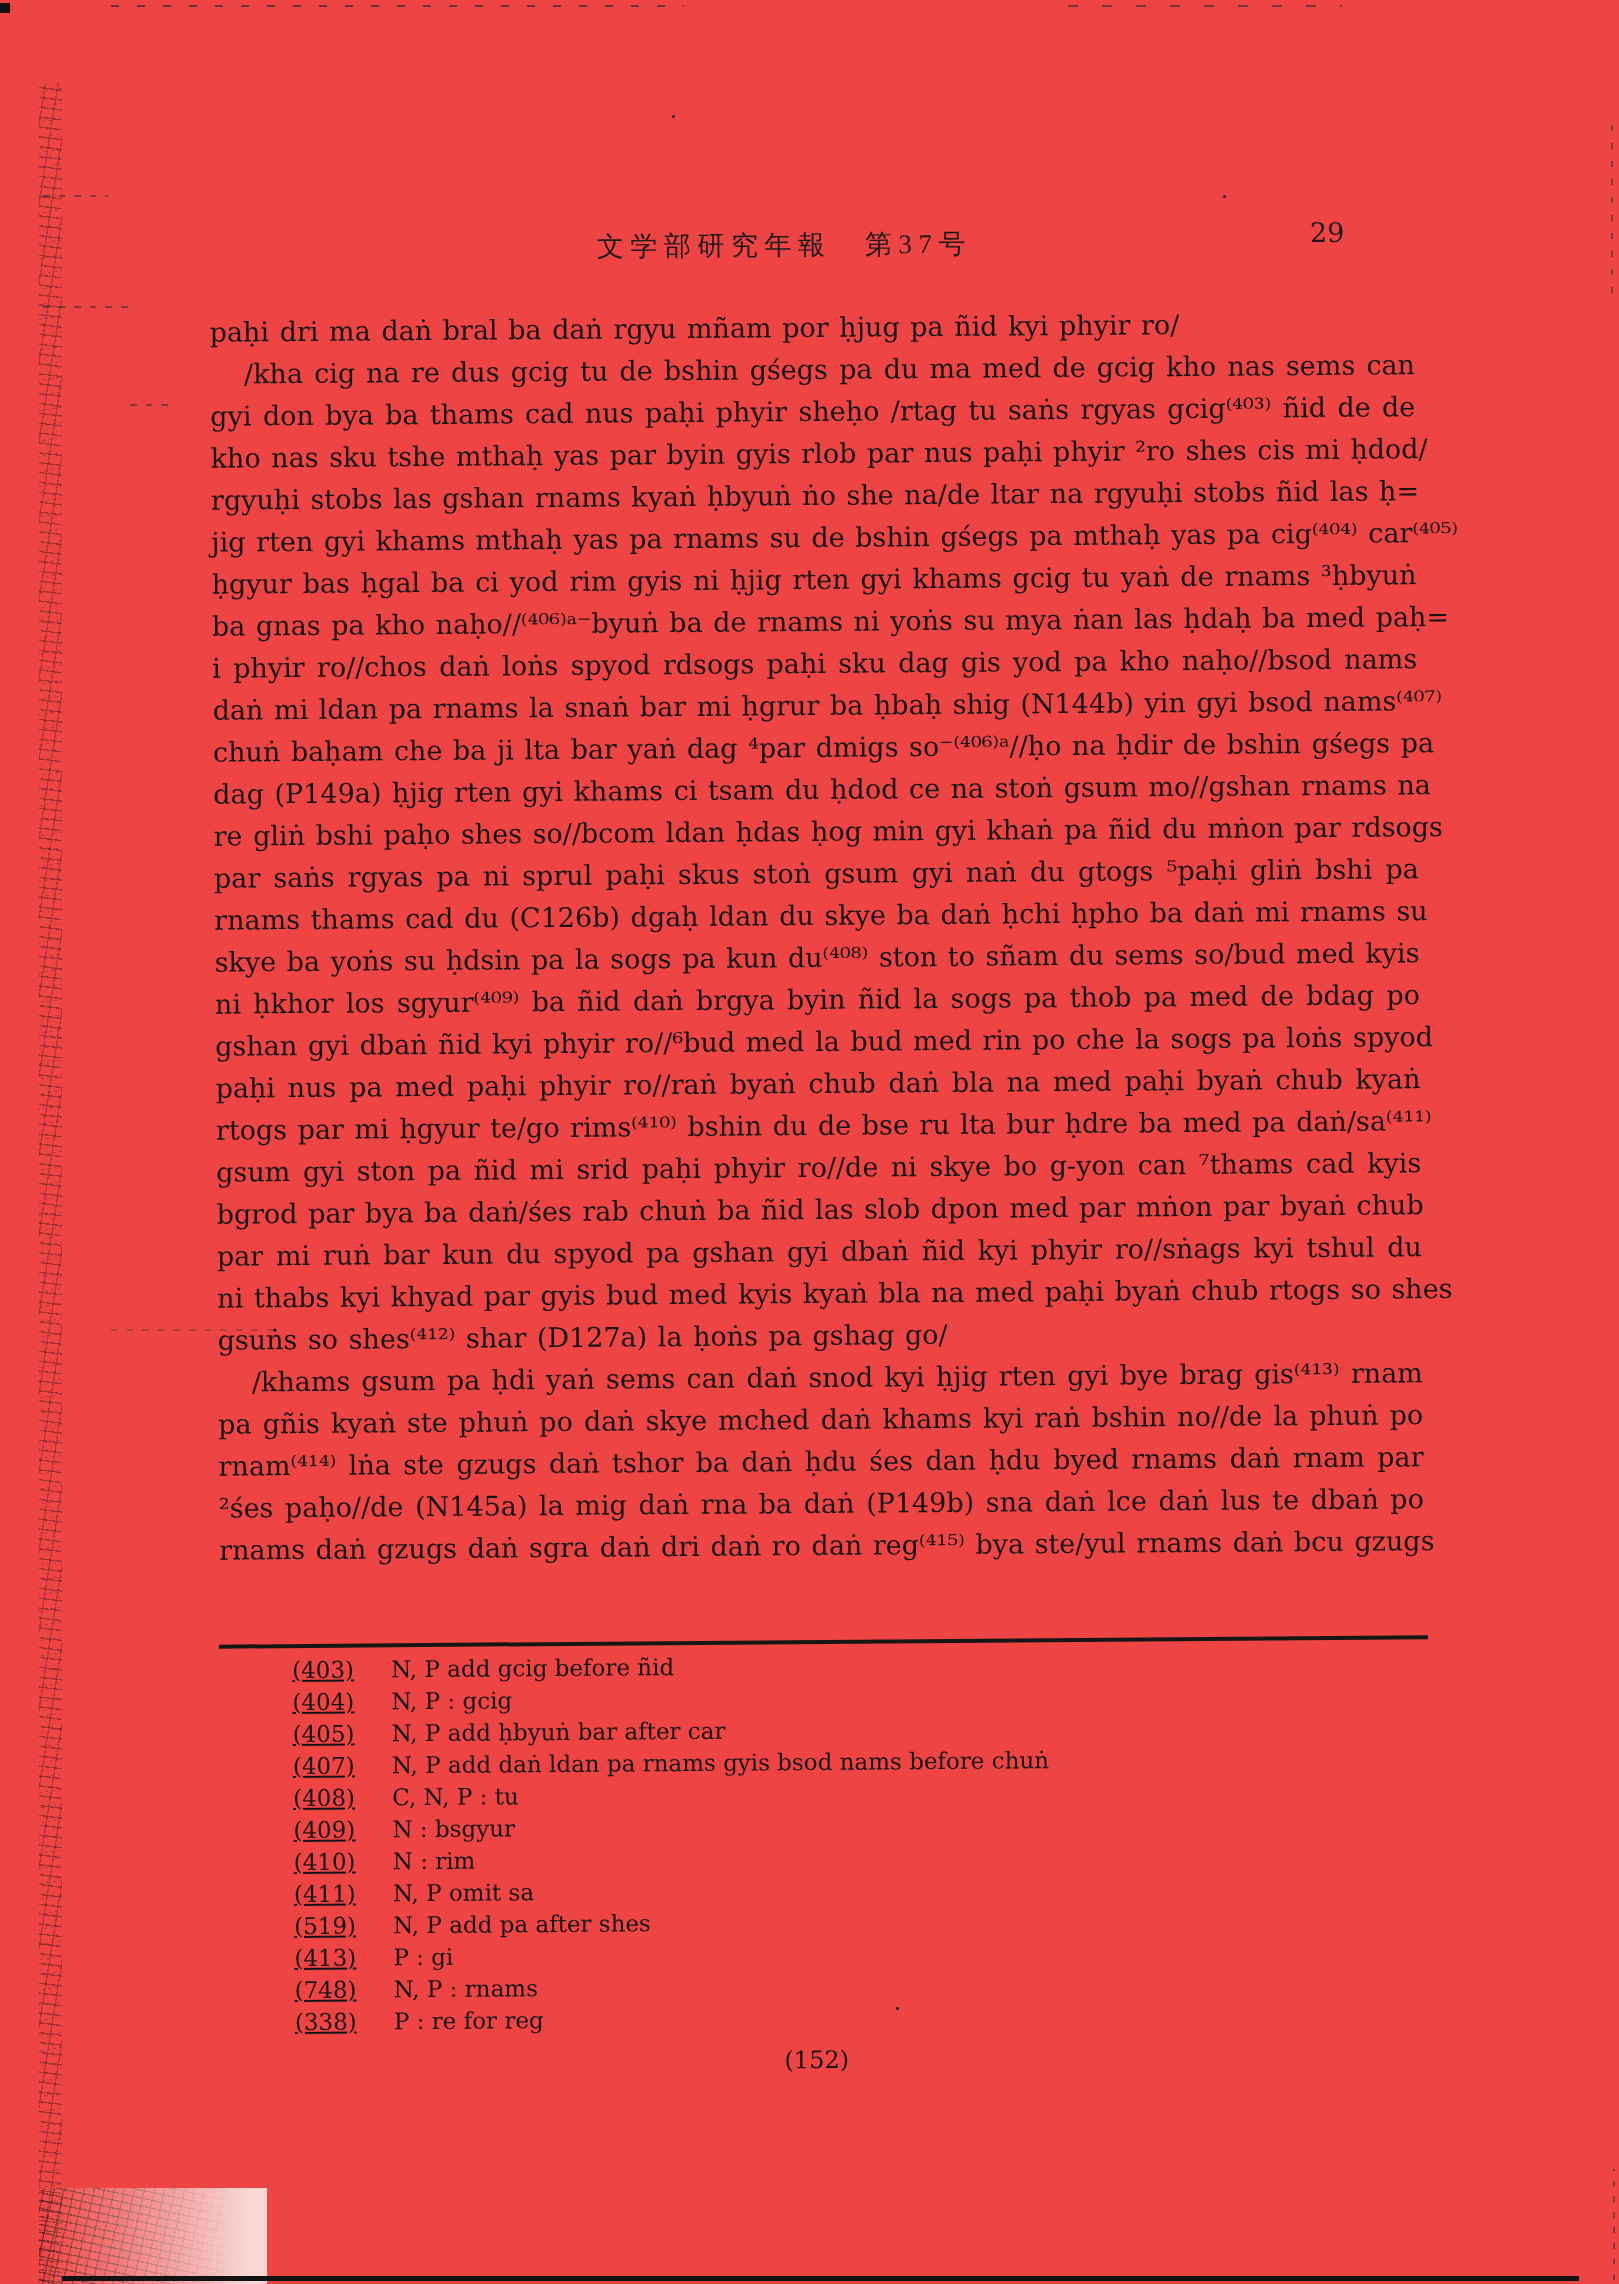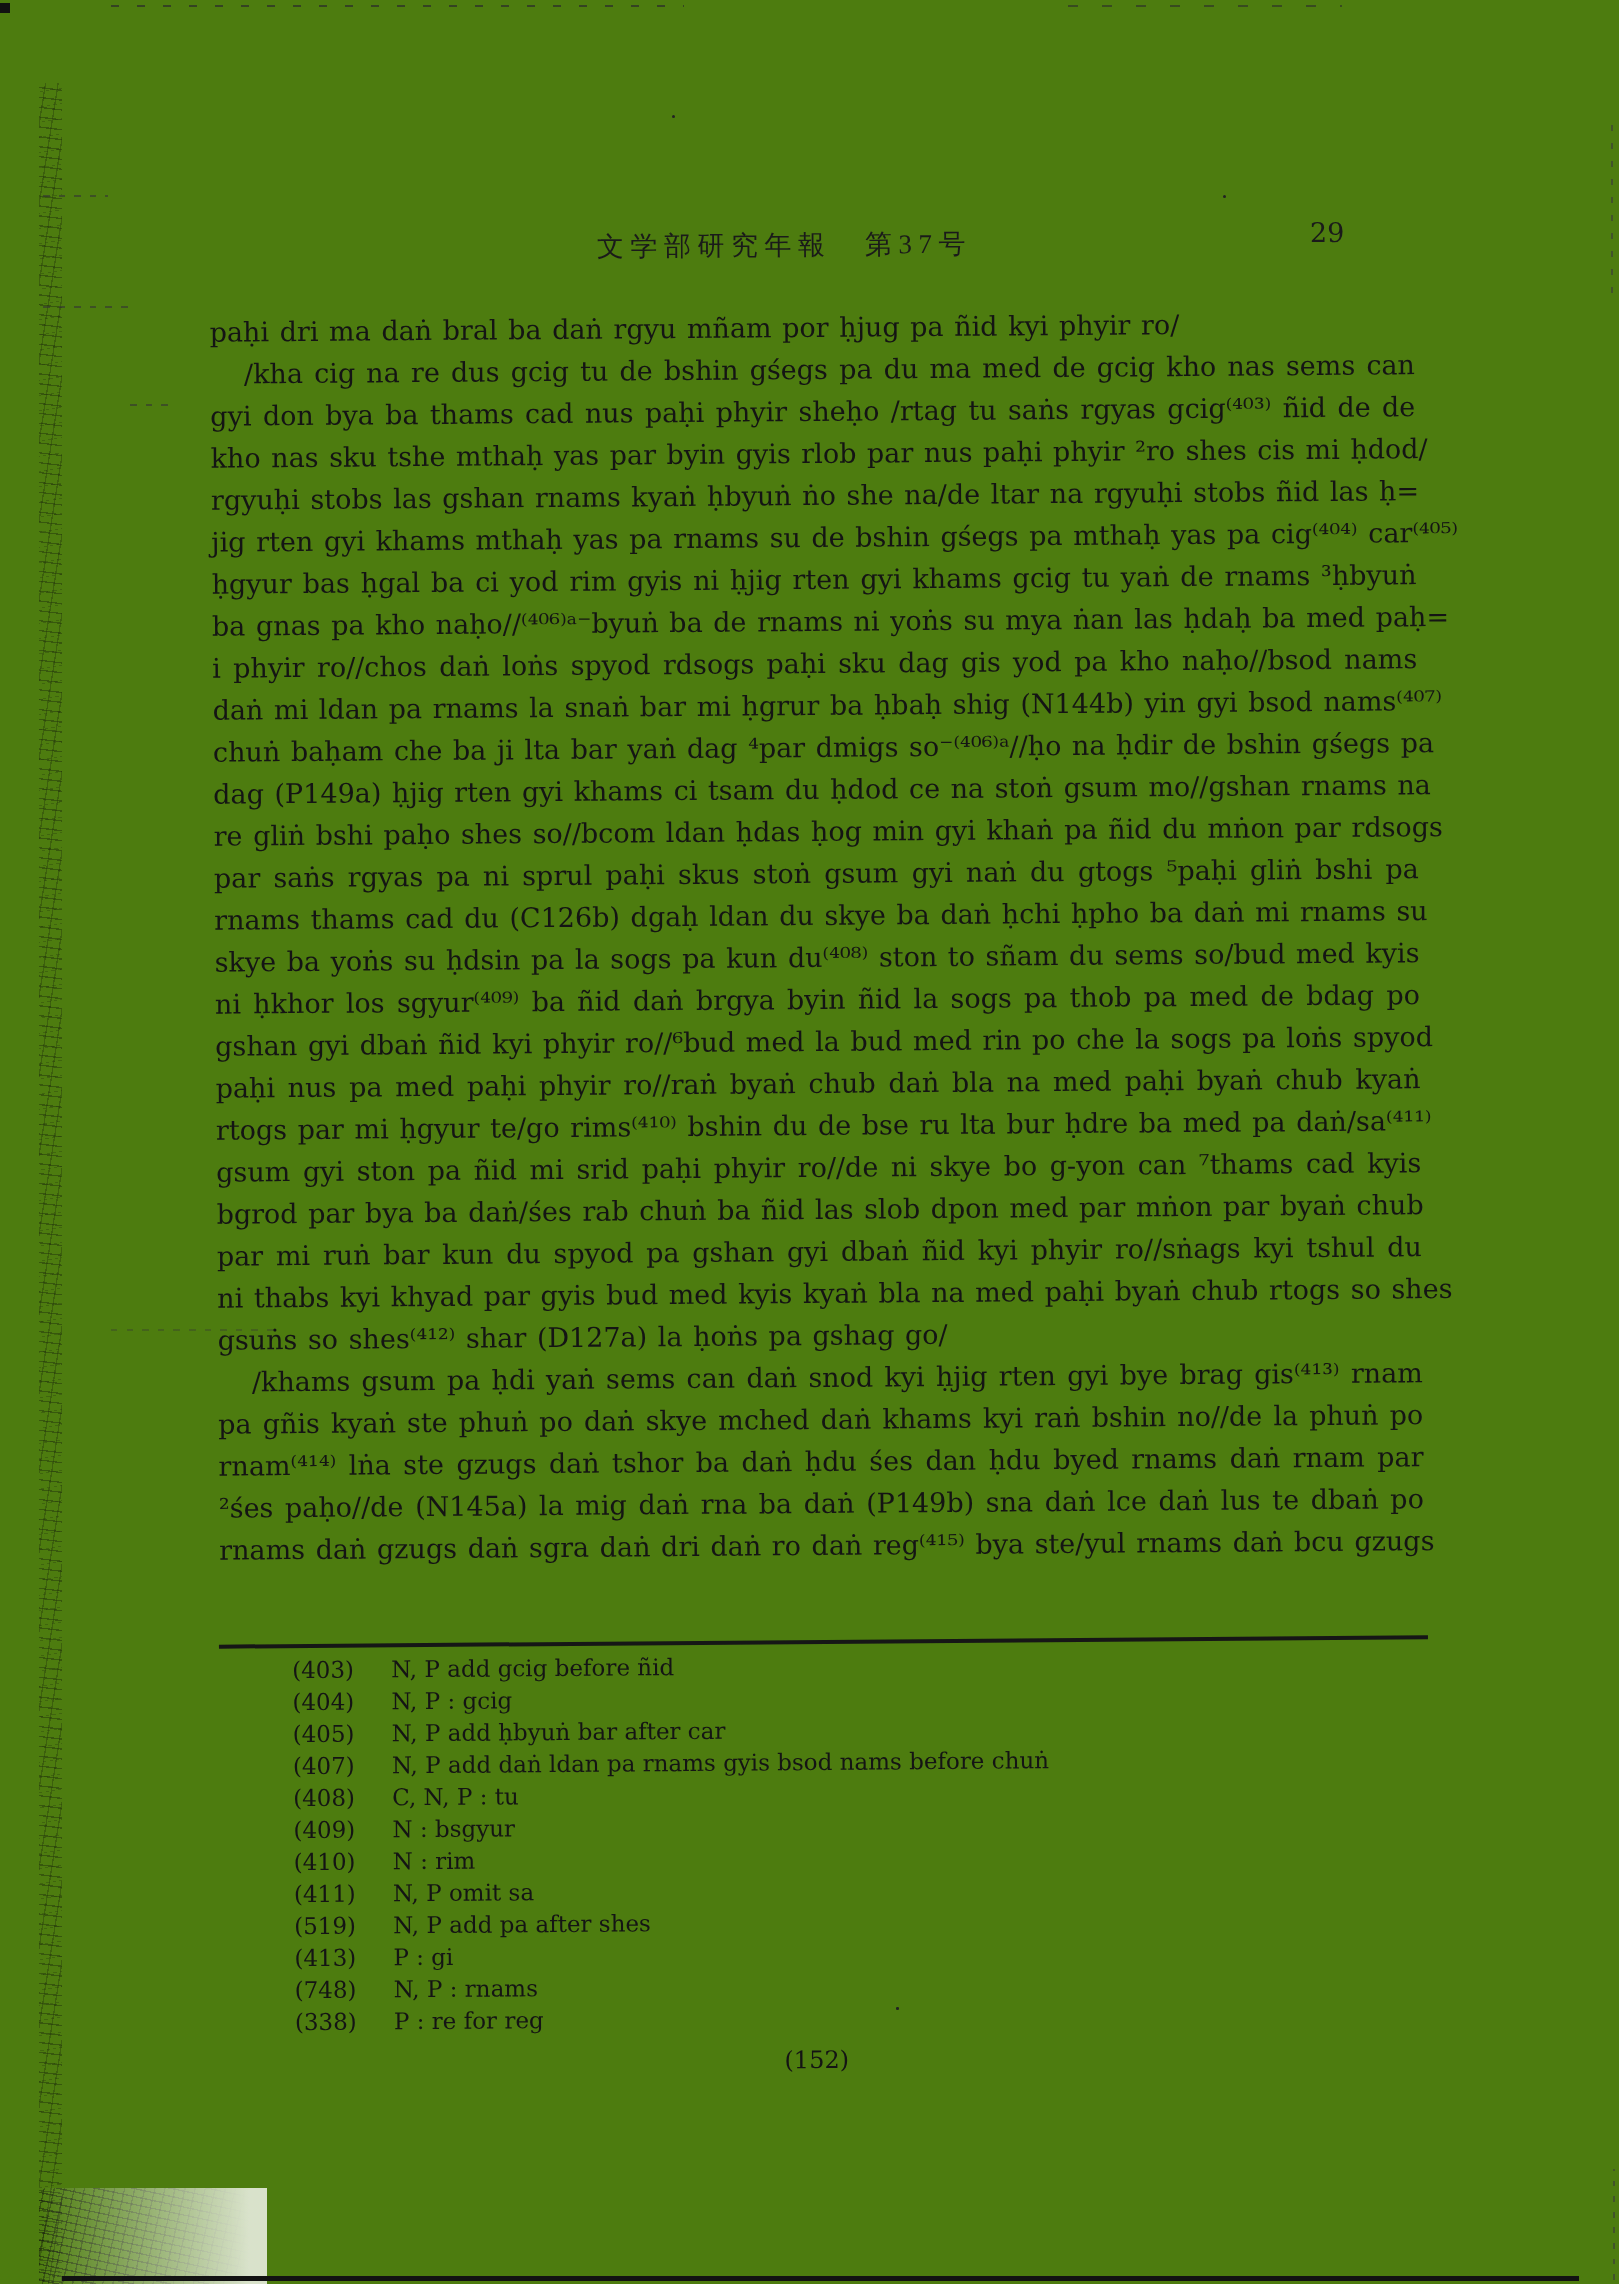--- a/index.html
+++ b/index.html
@@ -1,19 +1,19 @@
 <!DOCTYPE html>
 <html style="font-size:10.4px"><head>
 <meta charset="utf-8">
 <style>
   html,body{margin:0;padding:0;background:#d9d9d9;}
   .page{
     position:relative;
     width:1619px;height:2284px;
-    background:#4d7c0f;
+    background:#ef4444;
     overflow:hidden;
     font-family:"DejaVu Serif","Liberation Serif",serif;
     color:#141414;
   }
   .content{
     position:absolute;inset:0;
     transform:rotate(-0.45deg);
     transform-origin:810px 1140px;
   }
   
@@ -44,21 +44,21 @@
   
   .fn-rule{
     position:absolute;left:215px;top:1640px;width:1209px;height:3.9px;
     background:#161616;
   }
   .footnotes{
     position:absolute;left:288px;top:1650px;
     font-size:23px;line-height:32px;
   }
   .fn-row{display:flex;white-space:nowrap;}
-  .fn-num{width:73px;flex:none;}
+  .fn-num{width:73px;flex:none;text-decoration:underline;}
   .fn-text{padding-left:26px;}
   
   .bottom-num{
     position:absolute;top:2046px;left:0;width:1619px;
     text-align:center;font-size:24px;
   }
   
   .corner-mark{position:absolute;left:0;top:2.6px;width:10.4px;height:10.4px;background:#111;}
   .top-dots-a{
     position:absolute;left:111px;top:5.2px;width:573px;height:2px;

